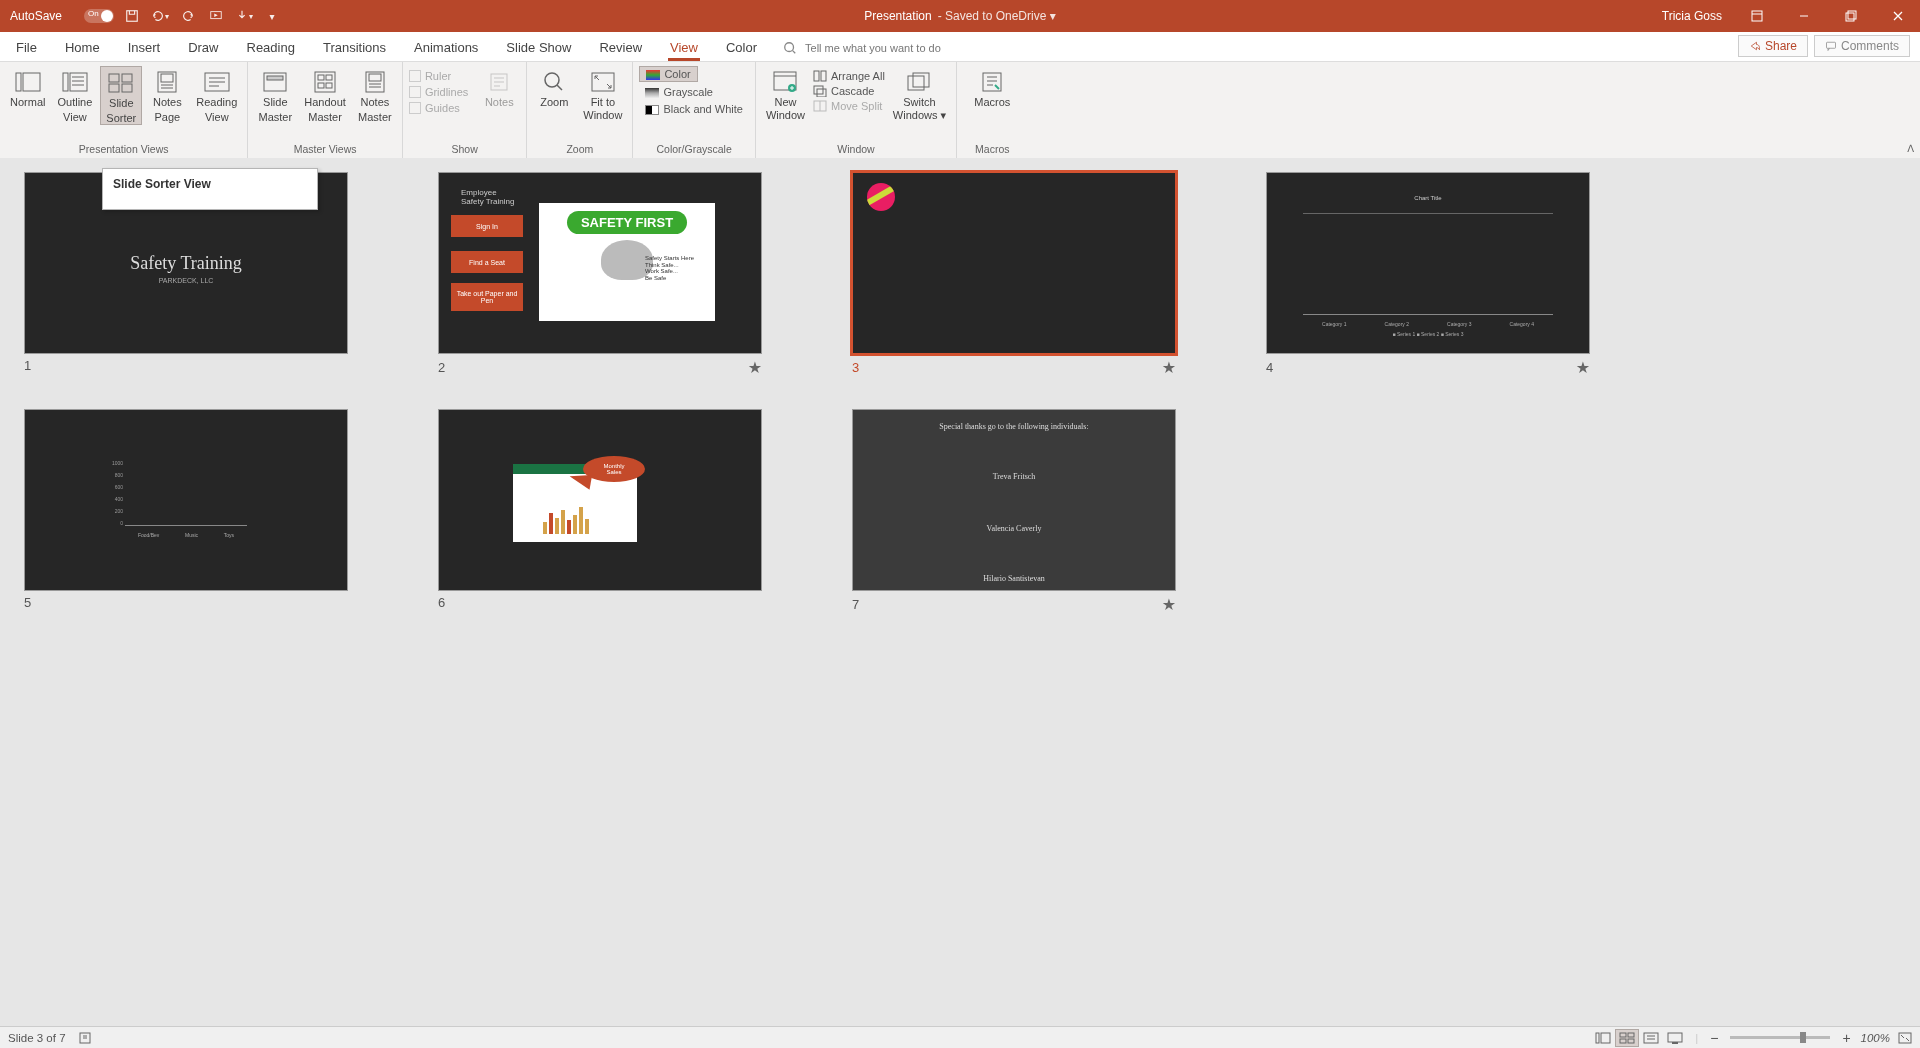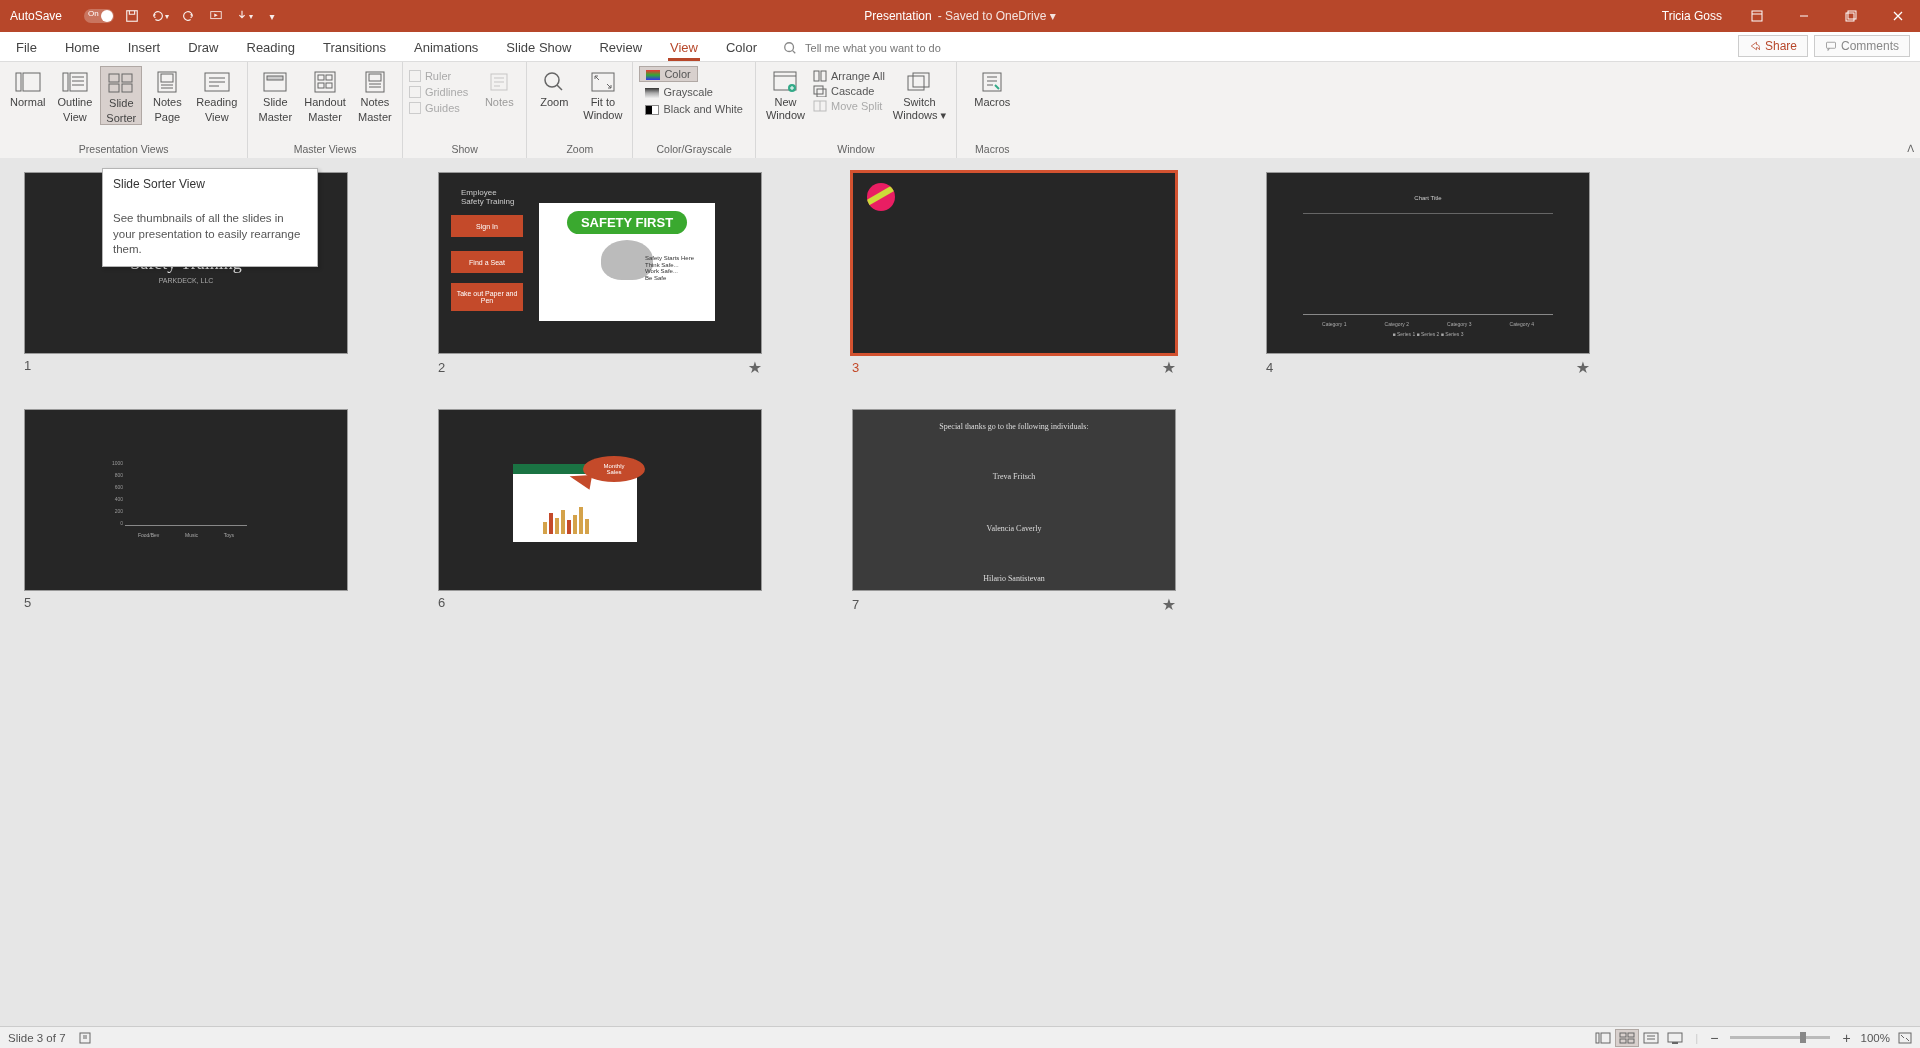--- a/index.html
+++ b/index.html
@@ -37,21 +37,21 @@
 .bigbtn.active { background: #d8d0cd; border: 1px solid #b0a8a4; }
 .smallrow { display: flex; align-items: flex-end; gap: 4px; font-size: 11px; color: #555; }
 .smallrow.disabled { color: #aaa; }
 .chk { width: 12px; height: 12px; border: 1px solid #888; }
 .chk.disabled { border-color: #ccc; }
 .colorswatch { width: 14px; height: 10px; display: inline-block; }
 .collapse { position: absolute; right: 6px; bottom: 4px; font-size: 10px; color: #666; }
 
 
 .tooltip { position: absolute; left: 102px; top: 168px; width: 216px; background: #fff; border: 1px solid #b5b5b5; box-shadow: 2px 2px 4px rgba(0,0,0,.2); padding: 8px 10px; z-index: 50; }
-.tooltip .ttl { font-weight: 400; font-size: 12px; color: #333; margin-bottom: 20px; }
+.tooltip .ttl { font-weight: 700; font-size: 12px; color: #333; margin-bottom: 10px; }
 .tooltip .desc { font-size: 11.5px; color: #555; line-height: 1.35; }
 
 
 .sorter { position: absolute; left: 0; right: 0; top: 158px; bottom: 22px; background: #e6e6e6; padding: 14px 24px; display: flex; flex-wrap: wrap; gap: 32px 90px; align-content: flex-start; }
 .slidewrap { display: flex; flex-direction: column; }
 .slidewrap .numrow { display: flex; justify-content: space-between; align-items: center; margin-top: 4px; }
 .slidewrap .numrow span:first-child { font-size: 13px; color: #555; }
 .star { font-size: 16px; color: #666; }
 .thumb { width: 324px; height: 182px; background: #262626; position: relative; overflow: hidden; border: 1px solid #999; }
 .thumb.selected { outline: 3px solid #d35230; outline-offset: -1px; }
@@ -453,21 +453,20 @@
           <span>Macros</span>
         </div>
     </div>
     <div class="label">Macros</div>
   </div>
   <div class="collapse">ᐱ</div>
 </div>
 
 <div class="tooltip">
   <div class="ttl">Slide Sorter View</div>
-  <div class="desc">See thumbnails of all the slides in your presentation to easily rearrange them.</div>
 </div>
 
 <div class="sorter">
 
   <div class="slidewrap">
     <div class="thumb s1">
         <div class="thumb-inner">
       <div class="title1">Safety Training</div>
       <div class="sub1">PARKDECK, LLC</div>
     </div>
@@ -678,20 +677,20 @@
   <div class="viewbtn">
       <svg width="16" height="12" fill="none" stroke="#666">
         <rect x="1" y="1" width="14" height="9"></rect>
         <path d="M5 11l3 0 3 0" stroke-width="2"></path>
       </svg>
     </div>
   <span style="margin:0 8px;color:#ccc;">|</span>
   <span style="font-size:14px;padding:0 4px;">−</span>
   <div class="zoomslider"></div>
   <span style="font-size:14px;padding:0 4px;">+</span>
-  <span style="margin-left:6px;">100%</span>
+  <span style="margin-left:6px;font-style:italic;">100%</span>
   <span style="margin-left:8px;">
       <svg width="14" height="12" fill="none" stroke="#666">
         <rect x="1" y="1" width="12" height="10"></rect>
         <path d="M3 3l3 3M11 9l-3-3"></path>
       </svg>
     </span>
 </div>
 
 </body></html>

